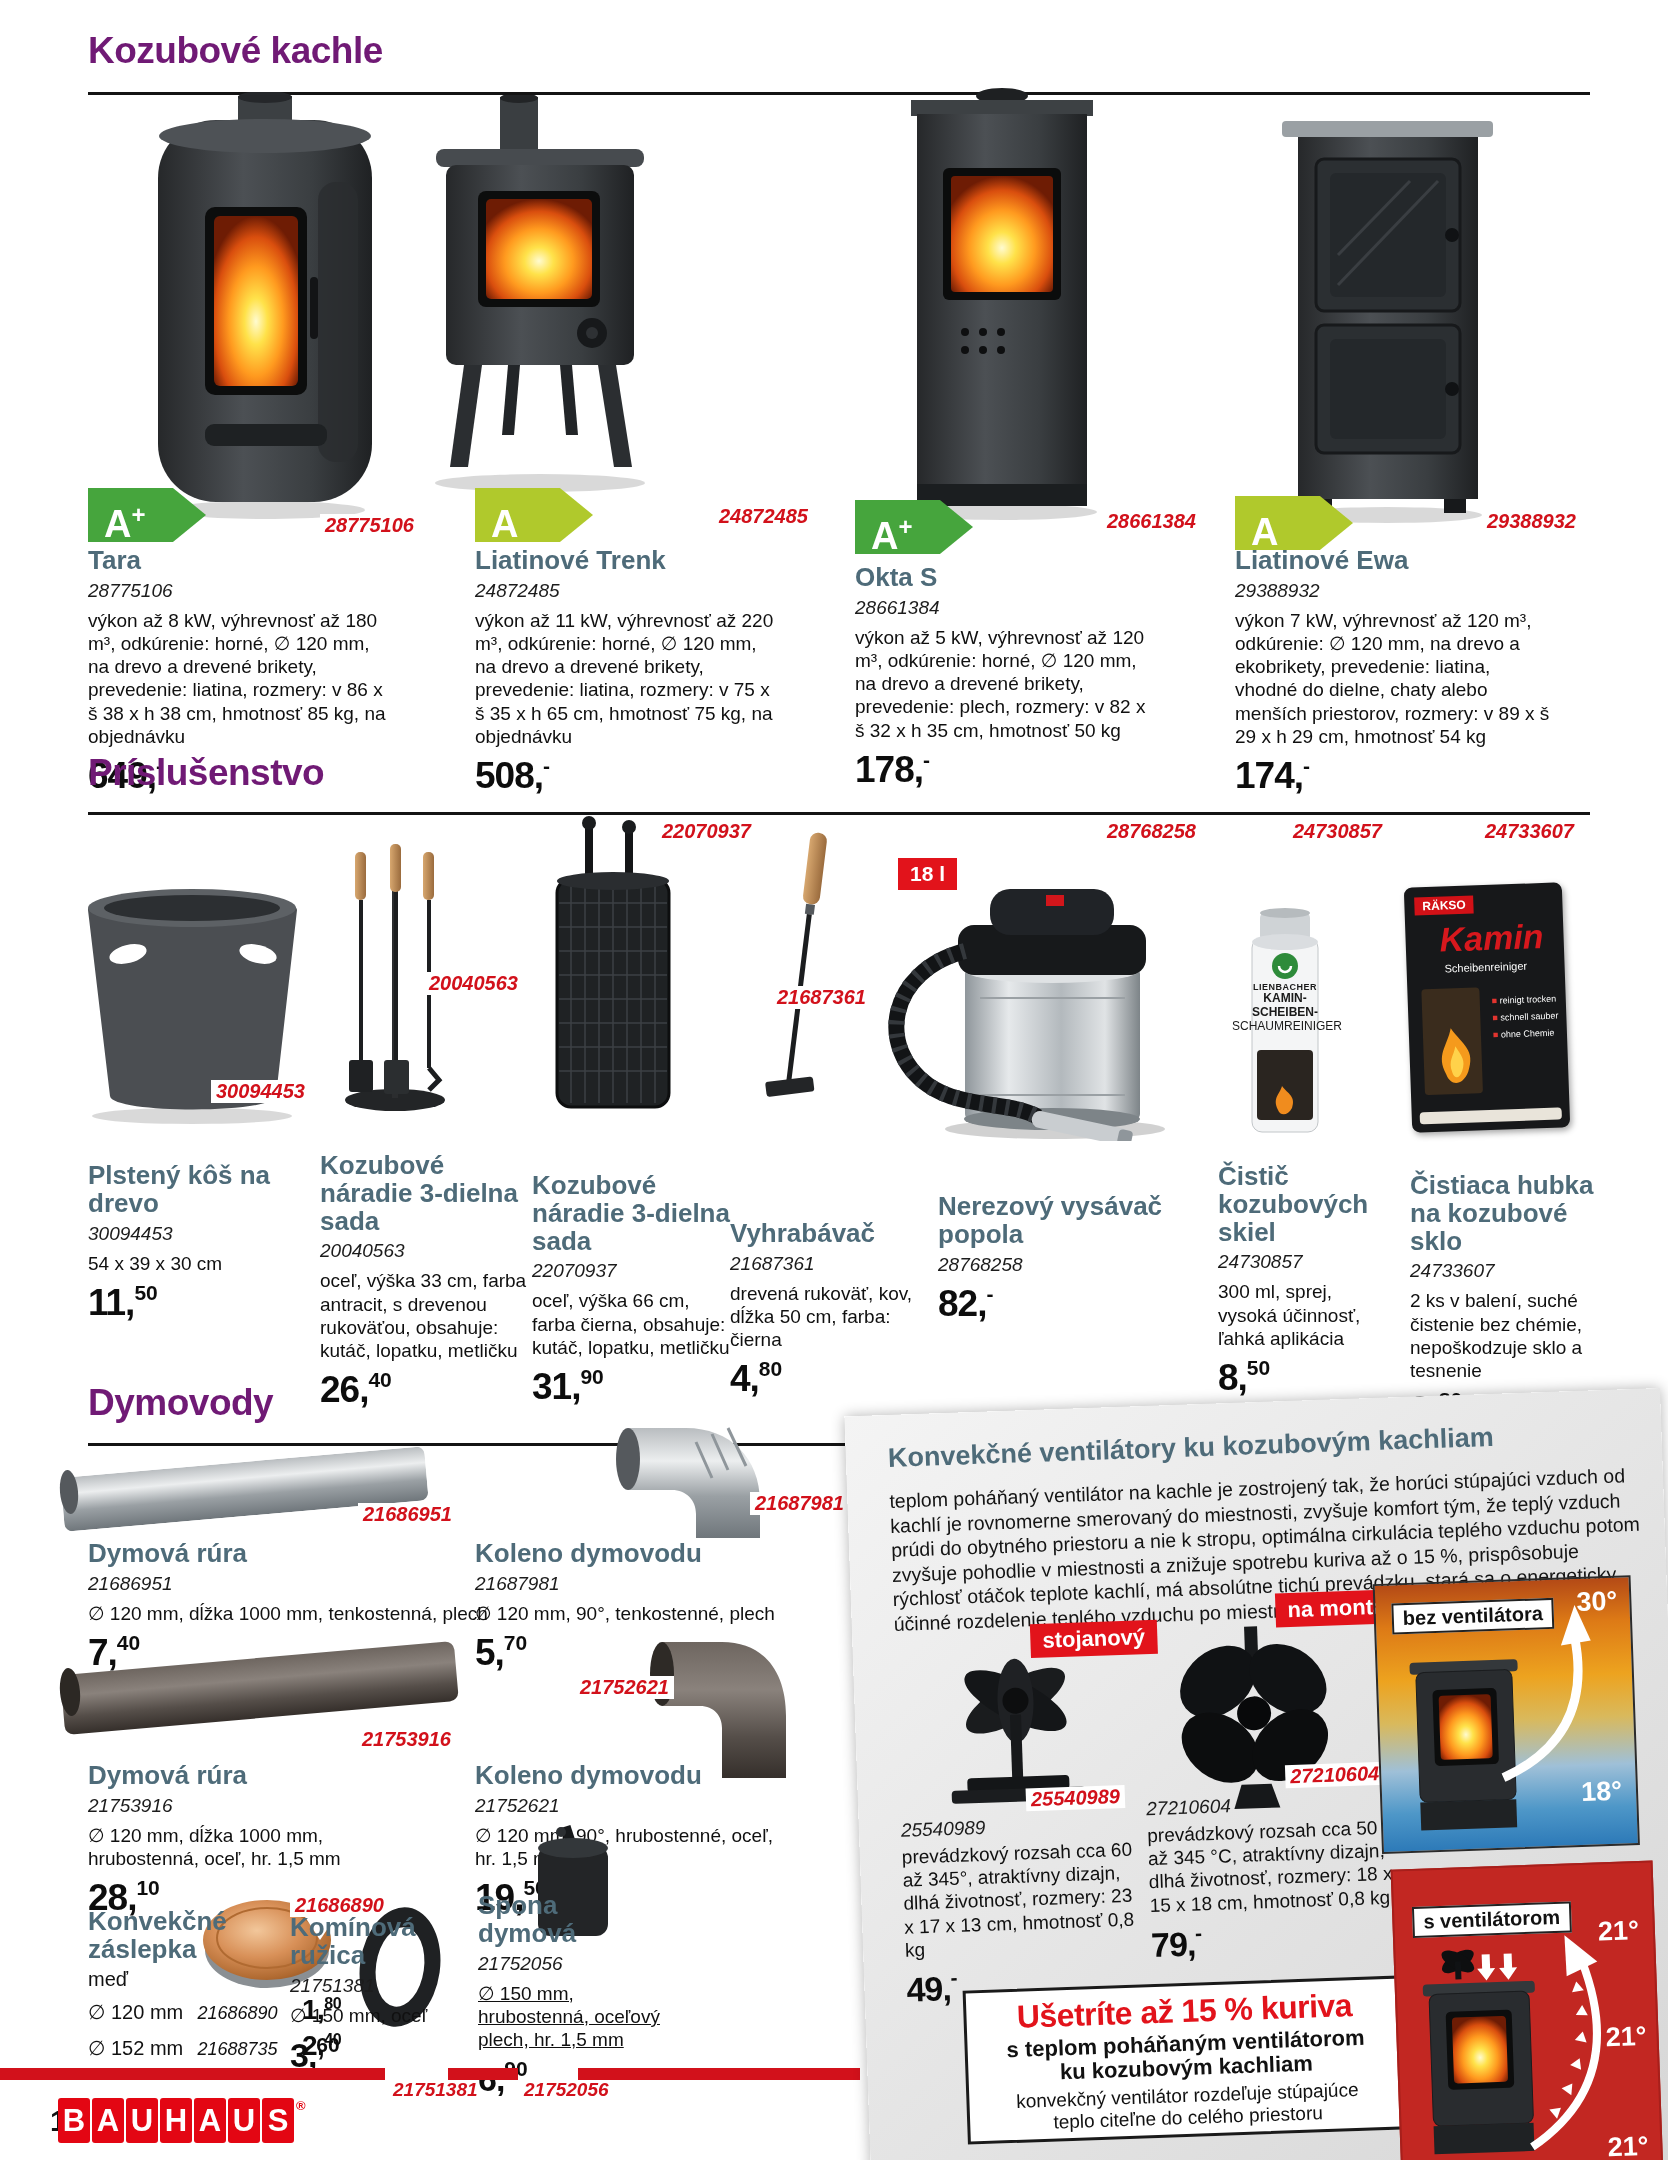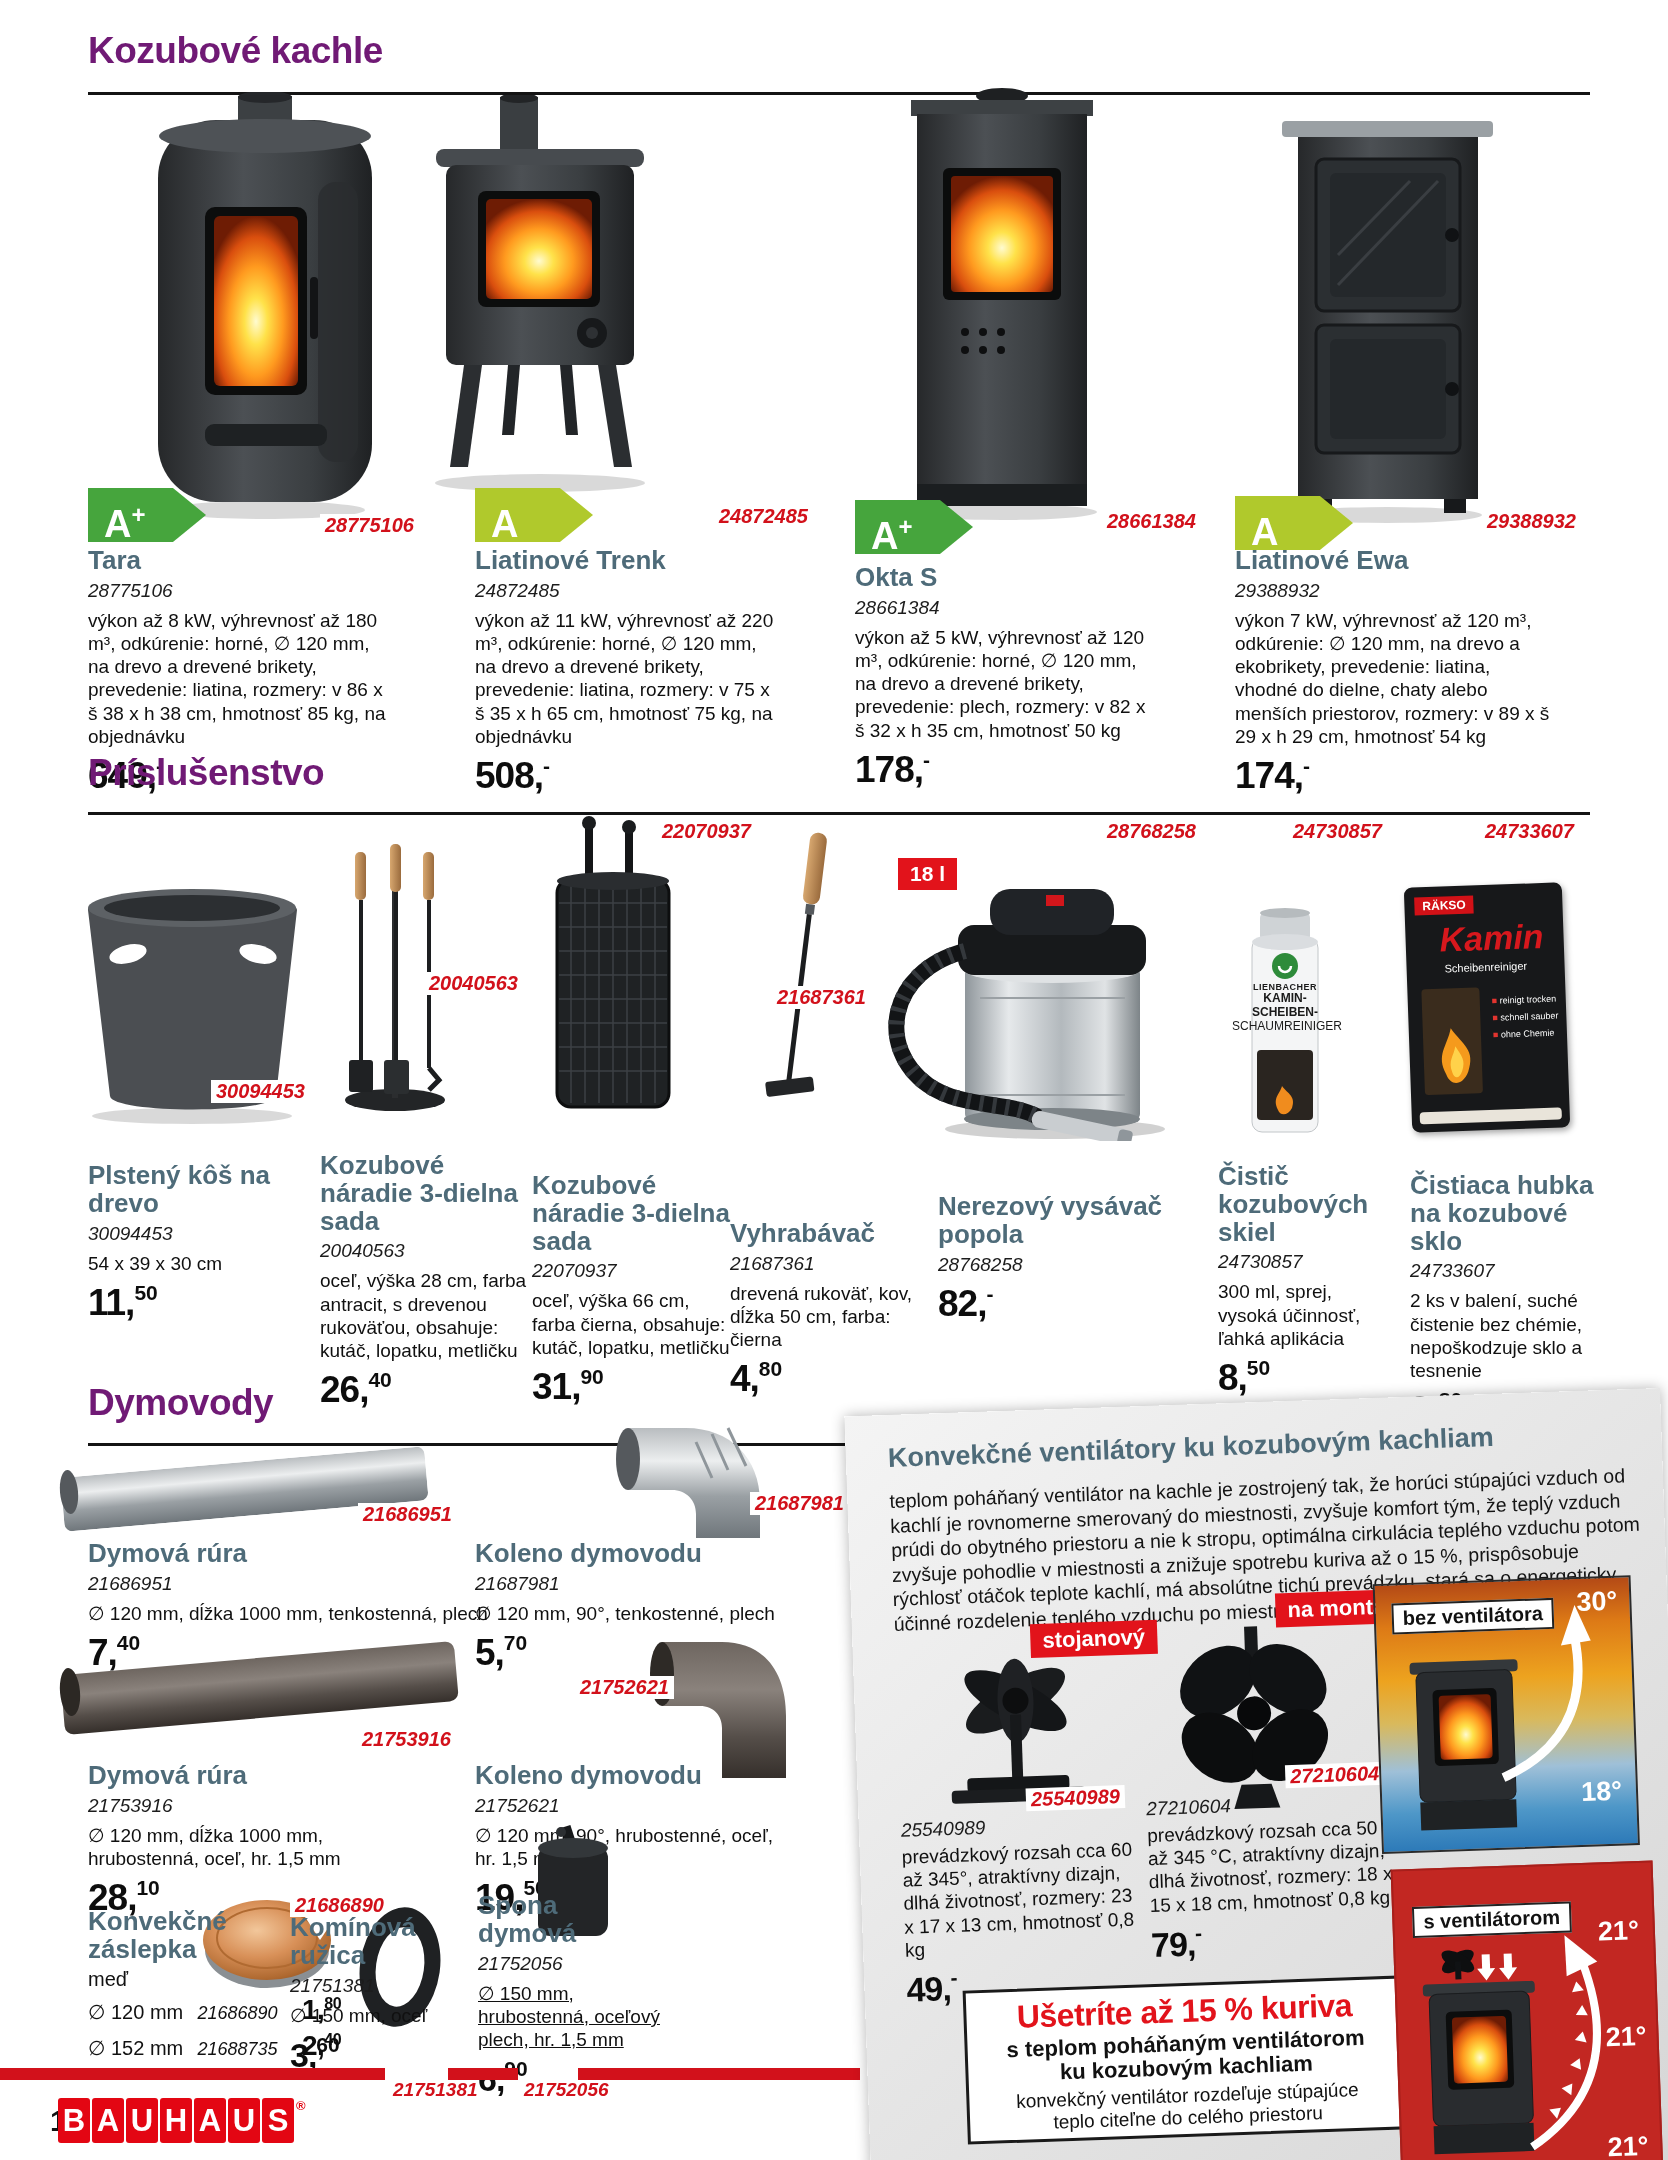--- a/index.html
+++ b/index.html
@@ -322,21 +322,21 @@
 
   <div class="abs" style="left:88px;top:1162px;width:200px;">
     <div class="p-title">Plstený kôš na drevo</div>
     <div class="p-sku">30094453</div>
     <div class="p-desc">54 x 39 x 30 cm</div>
     <div class="price"><span>11,</span><span class="sup">50</span></div>
   </div>
   <div class="abs" style="left:320px;top:1152px;width:218px;">
     <div class="p-title">Kozubové náradie 3-dielna sada</div>
     <div class="p-sku">20040563</div>
-    <div class="p-desc">oceľ, výška 28 cm, farba antracit, s drevenou rukoväťou, obsahuje: kutáč, lopatku, metličku</div>
+    <div class="p-desc">oceľ, výška 33 cm, farba antracit, s drevenou rukoväťou, obsahuje: kutáč, lopatku, metličku</div>
     <div class="price"><span>26,</span><span class="sup">40</span></div>
   </div>
   <div class="abs" style="left:532px;top:1172px;width:200px;">
     <div class="p-title">Kozubové náradie 3-dielna sada</div>
     <div class="p-sku">22070937</div>
     <div class="p-desc">oceľ, výška 66 cm, farba čierna, obsahuje: kutáč, lopatku, metličku</div>
     <div class="price"><span>31,</span><span class="sup">90</span></div>
   </div>
   <div class="abs" style="left:730px;top:1220px;width:190px;">
     <div class="p-title">Vyhrabávač</div>

